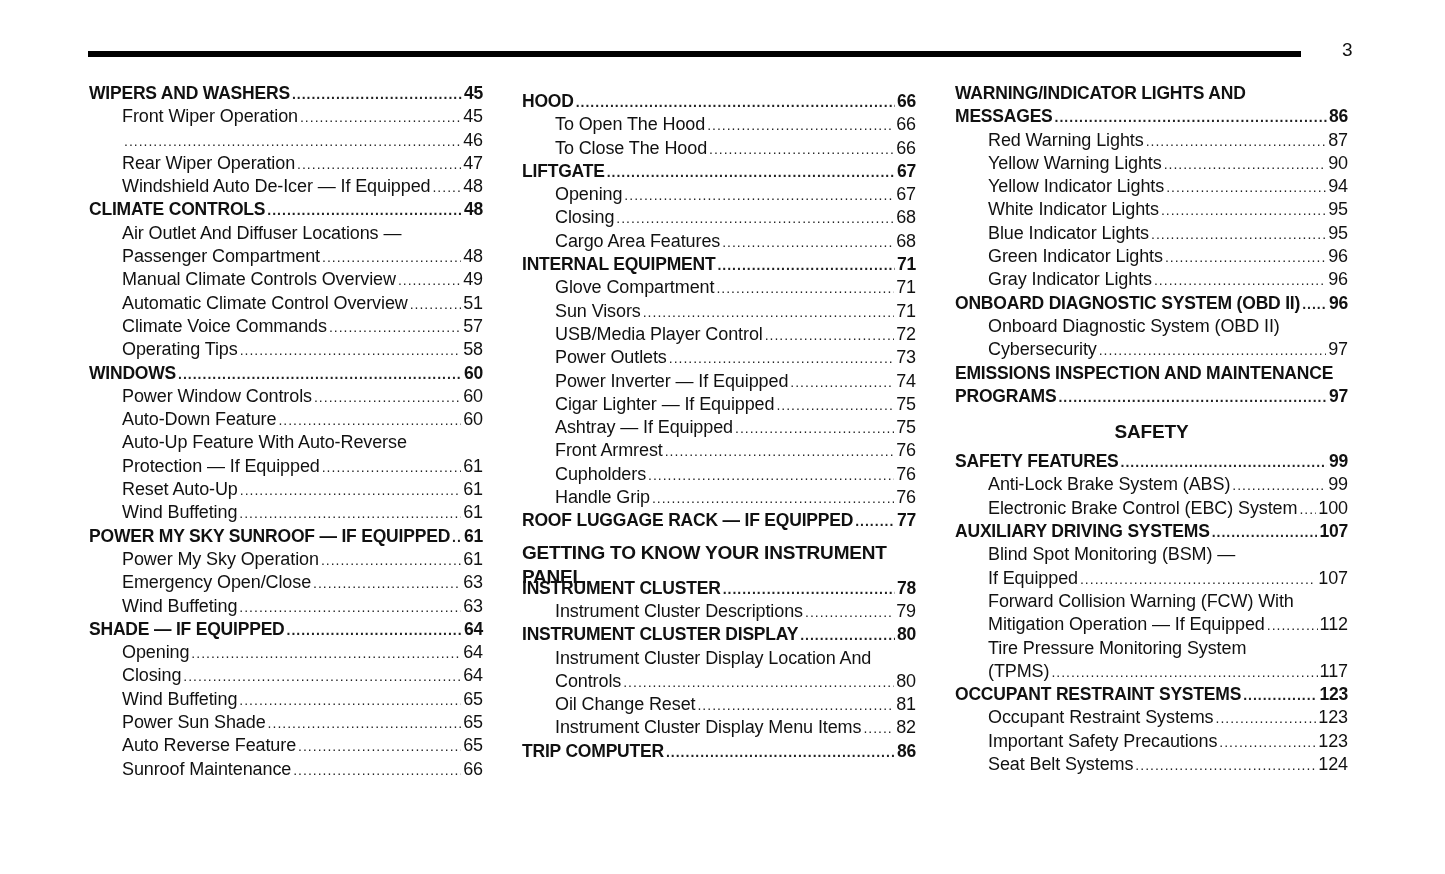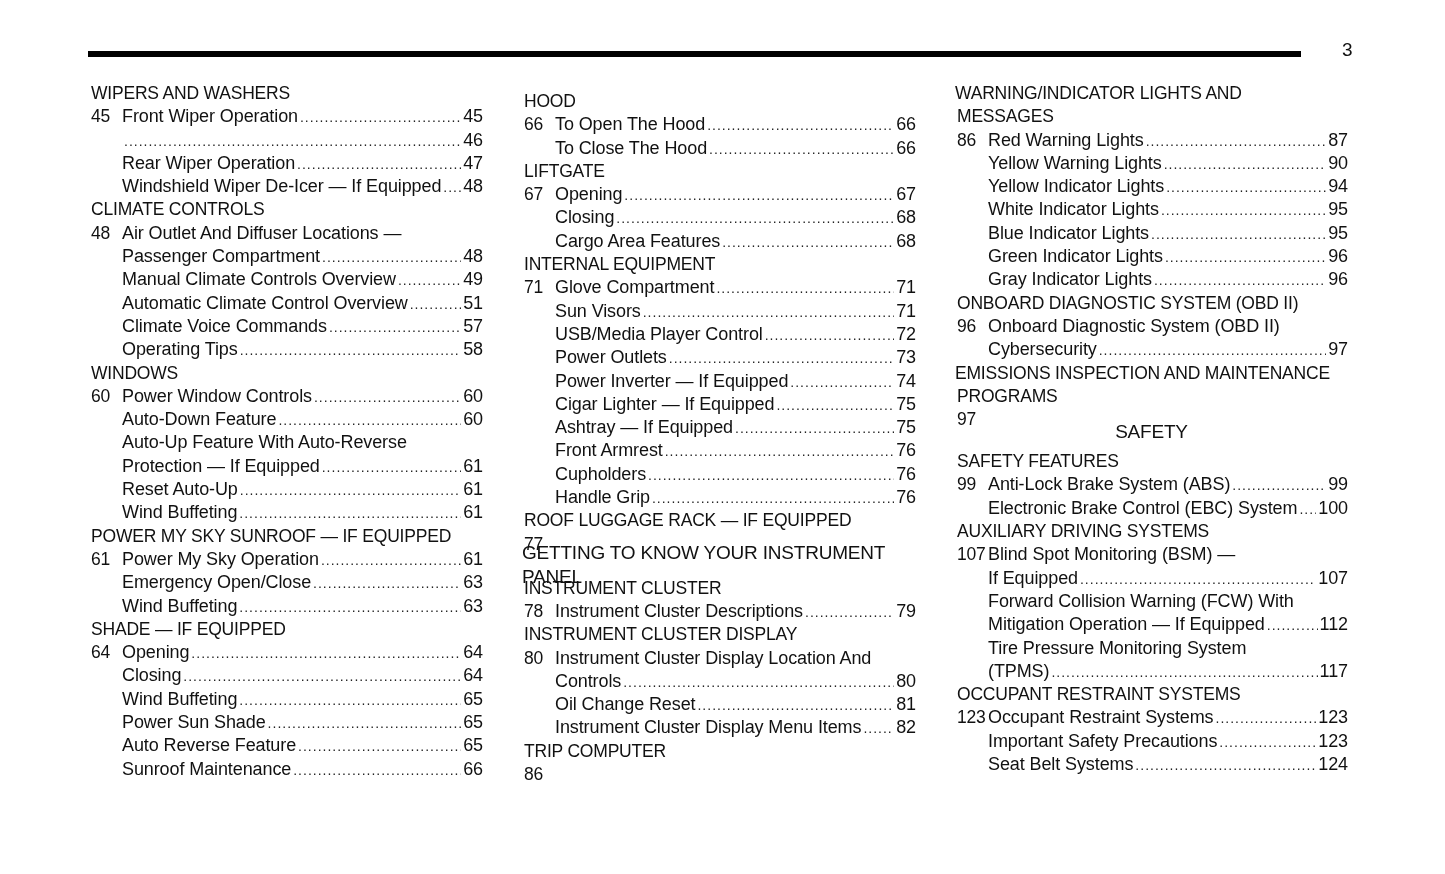--- a/index.html
+++ b/index.html
@@ -6,28 +6,28 @@
     body { width: 1445px; height: 874px; position: relative; overflow: hidden;
            font-family: "Liberation Sans", sans-serif; color: #111; }
     .rule { position: absolute; left: 88px; top: 51px; width: 1213px; height: 6px; background: #000; }
     .page-num { position: absolute; left: 1342px; top: 39px; font-size: 19px; color: #111; }
     .col { position: absolute; top: 82px; width: 394px; }
     .col1 { left: 89px; }
     .col2 { left: 522px; margin-top: 8px; }
     .col3 { left: 955px; width: 393px; text-align: center; }
     .row { display: flex; align-items: baseline; height: 23.3px; line-height: 23.3px;
            font-size: 18px; white-space: nowrap; }
-    .row.main { font-weight: normal; font-size: 17.5px; letter-spacing: -0.2px; flex-direction: column; }
+    .row.main { font-weight: bold; font-size: 17.5px; letter-spacing: -0.2px; }
     .row.sub { padding-left: 33px; letter-spacing: -0.1px; }
     .row .t { flex: 0 0 auto; }
     .row .dots { flex: 1 1 auto; overflow: hidden; margin: 0 2px; color: #222; }
     .row .dots::before { content: "......................................................................................................................................................................"; letter-spacing: 1px; font-weight: normal; font-size: 14px; }
     .row.main .dots::before { font-weight: bold; }
     .row .p { flex: 0 0 auto; }
-    .section { font-size: 19px; font-weight: normal; height: 44px; line-height: 44px;
+    .section { font-size: 19px; font-weight: bold; height: 44px; line-height: 44px;
                padding-top: 0; letter-spacing: -0.2px; }
     .section.s-panel { margin-top: 8px; height: 36px; line-height: 24px; }
     .section.s-safety { margin-top: 6px; height: 36px; line-height: 36px; }
   </style>
 </head>
 <body>
 
 <div class="rule"></div>
 <div class="page-num">3</div>
 
@@ -45,21 +45,21 @@
     <div class="row sub">
       <span class="dots"></span>
       <span class="p">46</span>
     </div>
     <div class="row sub">
       <span class="t">Rear Wiper Operation</span>
       <span class="dots"></span>
       <span class="p">47</span>
     </div>
     <div class="row sub">
-      <span class="t">Windshield Wiper De-Icer — If Equipped</span>
+      <span class="t">Windshield Auto De-Icer — If Equipped</span>
       <span class="dots"></span>
       <span class="p">48</span>
     </div>
     <div class="row main">
       <span class="t">CLIMATE CONTROLS</span>
       <span class="dots"></span>
       <span class="p">48</span>
     </div>
     <div class="row sub nodots">
       <span class="t">Air Outlet And Diffuser Locations —</span>

